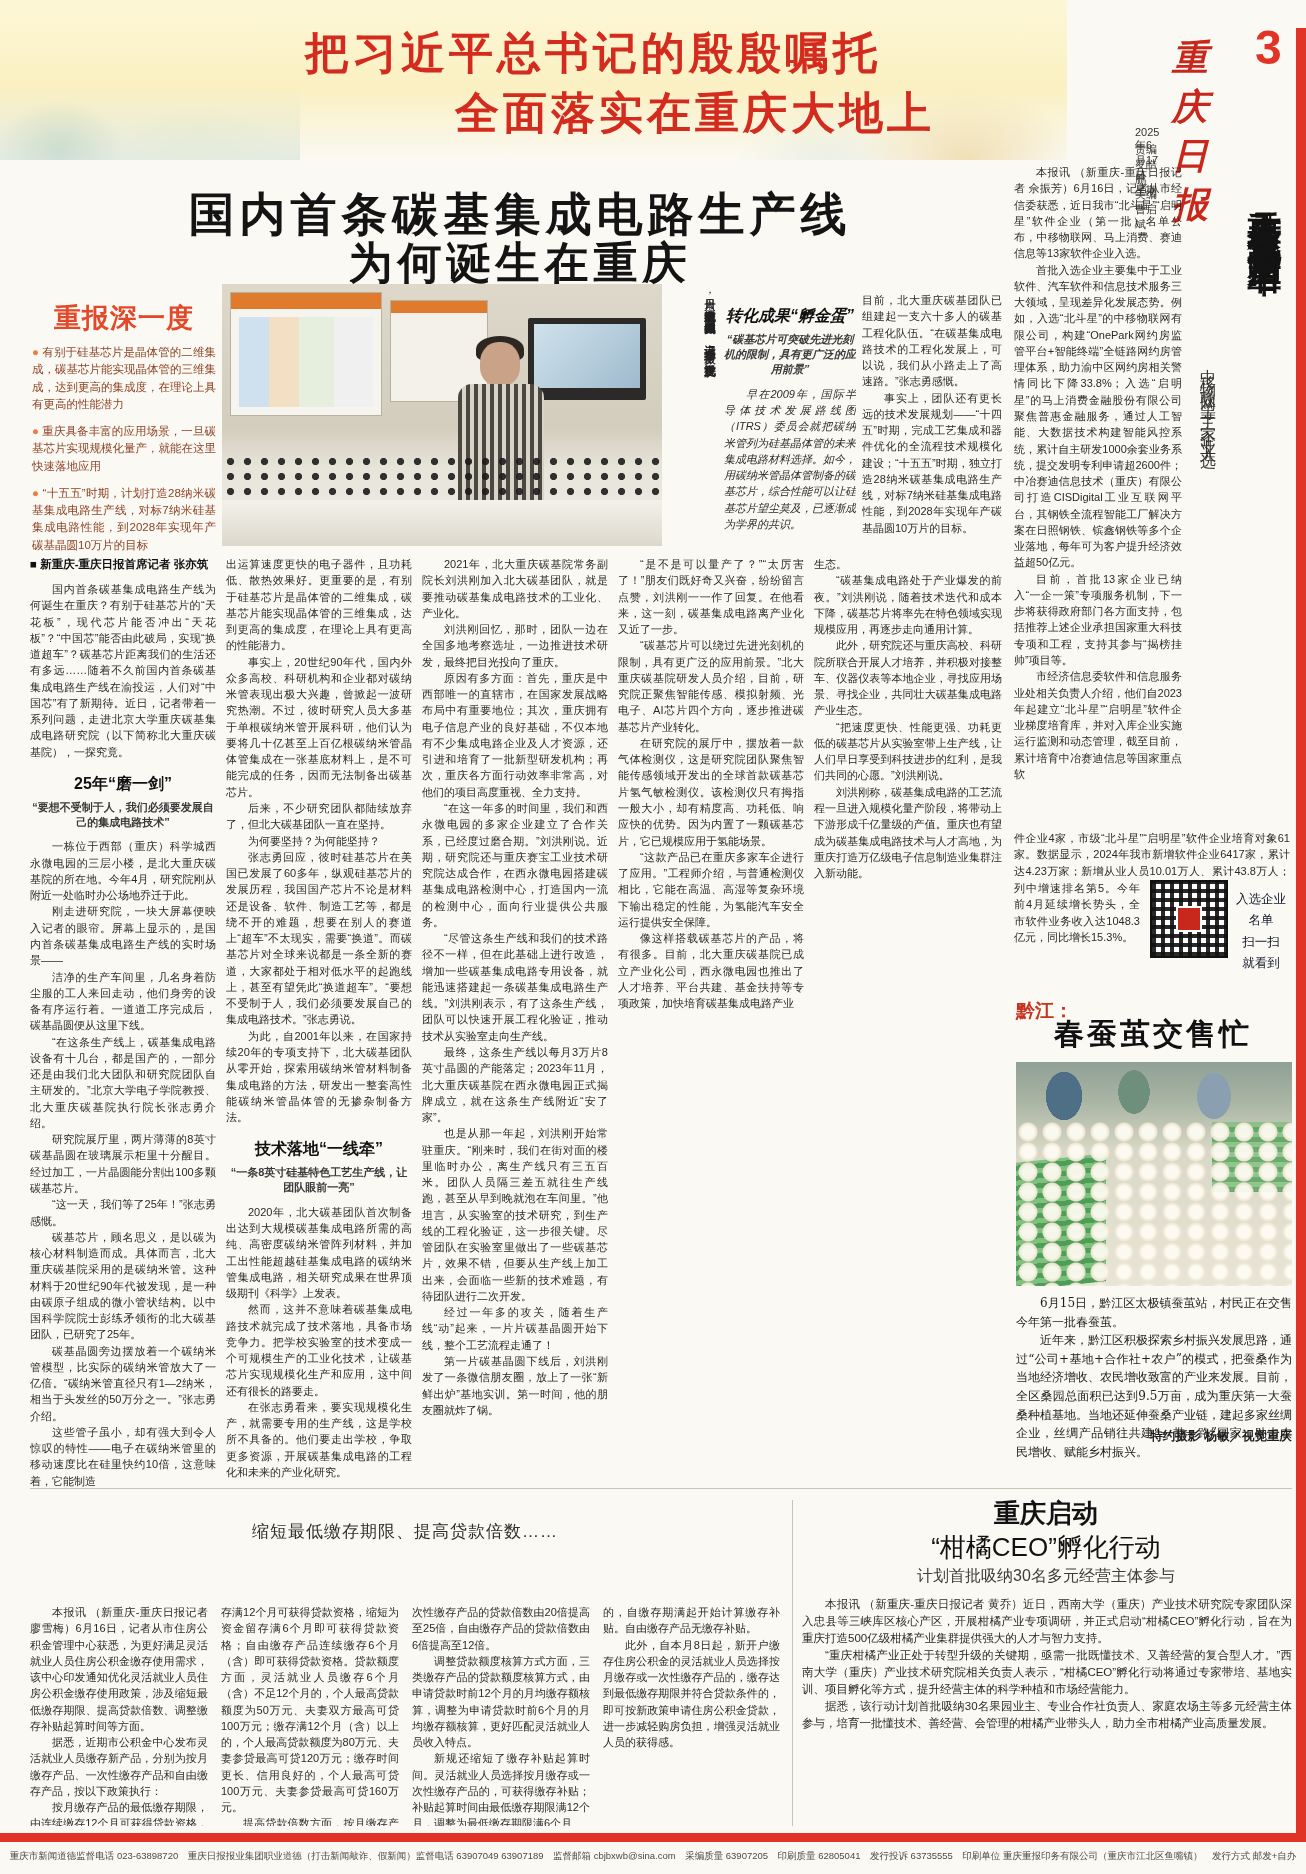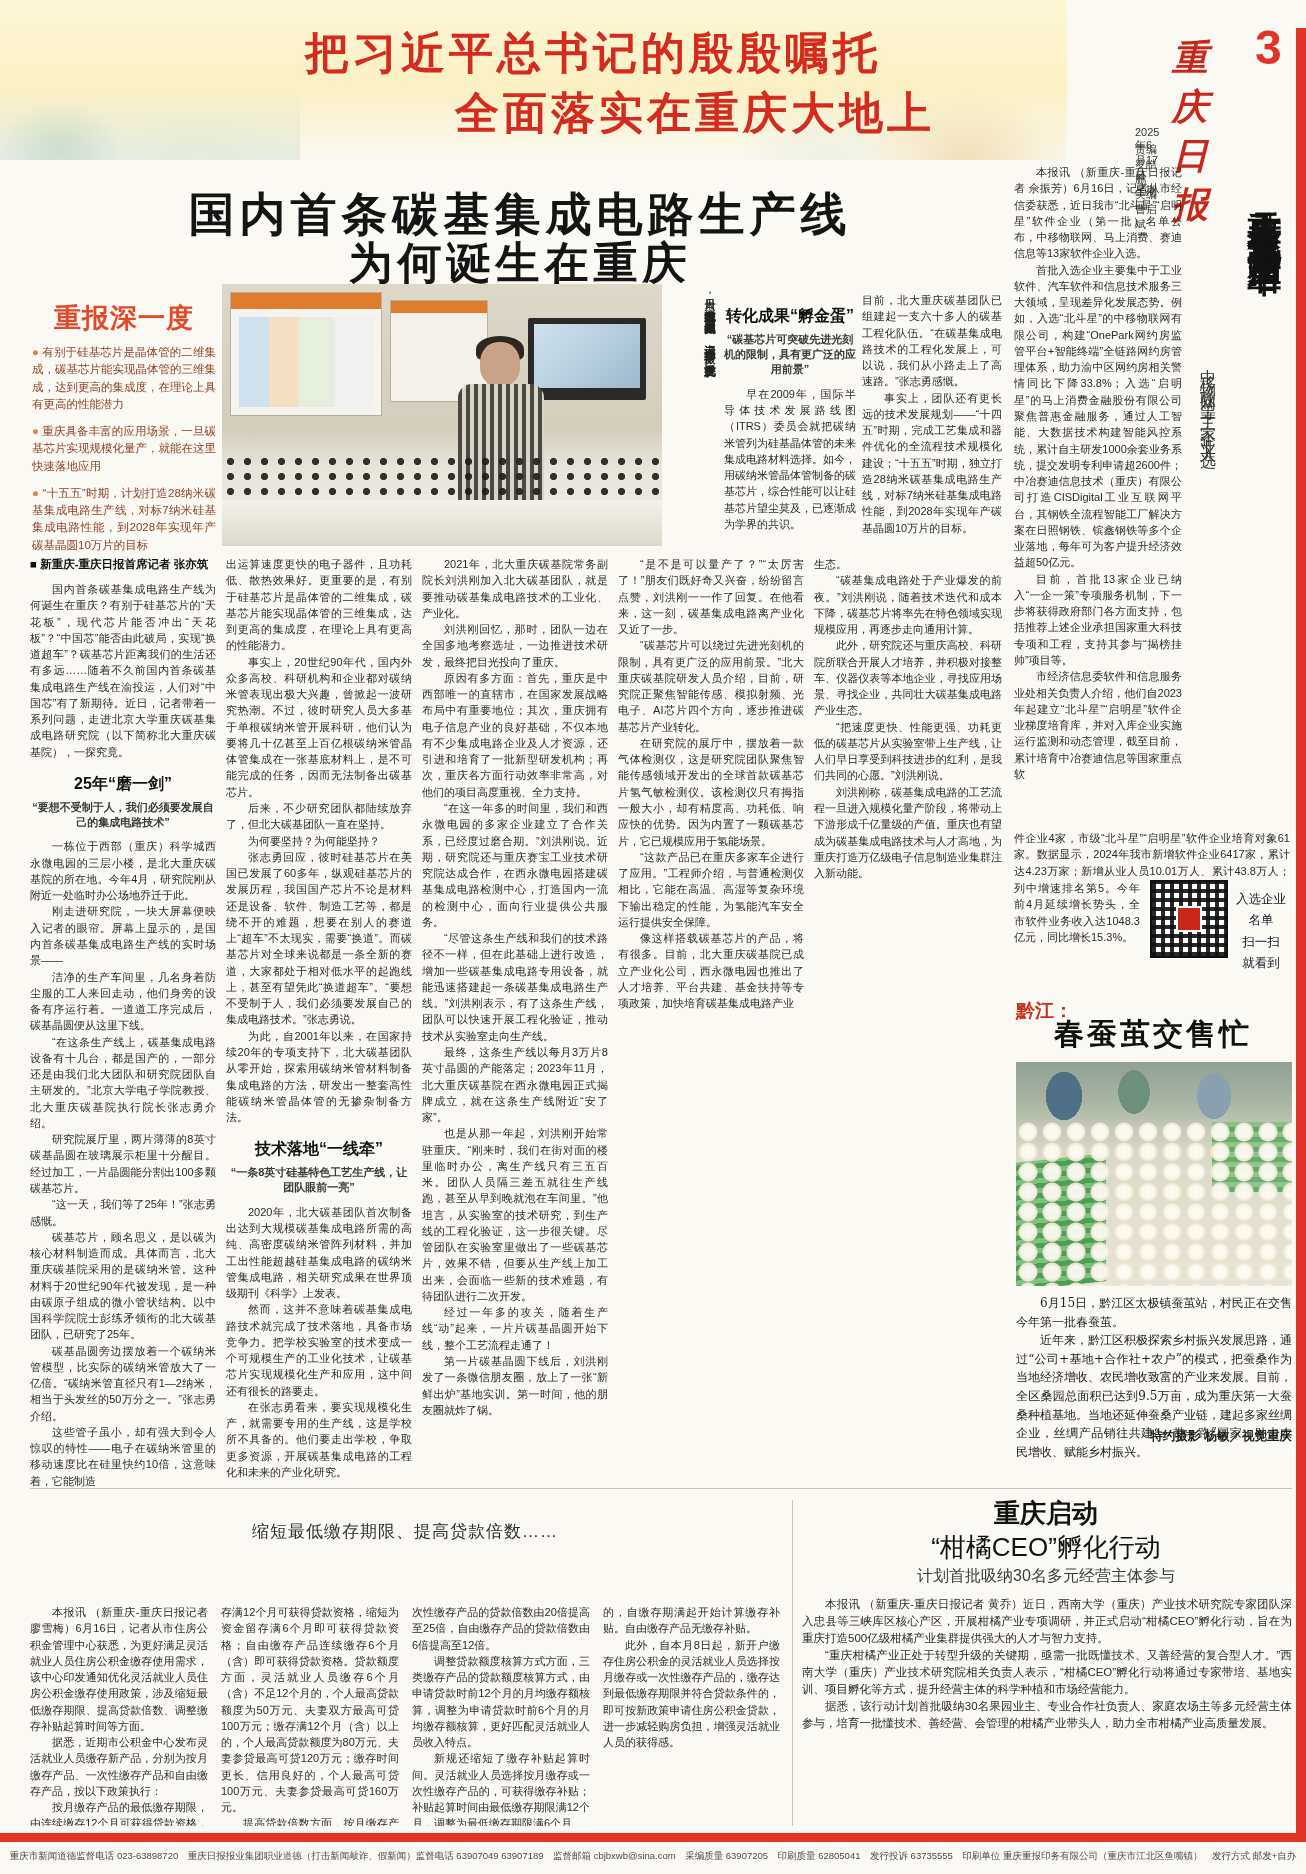--- a/index.html
+++ b/index.html
@@ -58,21 +58,21 @@
       background:linear-gradient(180deg,#f3f1ea,#dcd8cc);}
   .vcap{position:absolute;left:666px;top:290px;width:52px;height:256px;writing-mode:vertical-rl;
         font-family:"DejaVu Serif",serif;font-size:11.5px;line-height:1.55;color:#222;}
   .vcap .credit{font-weight:bold;margin-top:8px;}
   .bodycol{position:absolute;font-size:11px;line-height:1.48;text-align:justify;overflow:hidden;color:#2a2a2a;}
   .bodycol p{margin:0;text-indent:2em;}
   .cont p:first-child{text-indent:0;}
   .reporter{font-weight:bold;font-size:11.5px;margin:0 0 8px;color:#111;}
   .sechead{text-align:center;font-weight:900;font-size:16px;color:#111;margin:12px 0 4px;}
   .secquote{text-align:center;font-weight:bold;font-size:11px;color:#3a3a3a;margin:0 0 8px;line-height:1.4;}
-  .colA-pos{left:724px;top:292px;width:132px;height:256px;}
+  .colA-pos{left:724px;top:292px;width:132px;height:256px;font-style:italic;}
   .colB-pos{left:862px;top:292px;width:140px;height:256px;}
   .c1{left:30px;top:556px;width:186px;height:934px;}
   .c2{left:226px;top:556px;width:186px;height:934px;}
   .c3{left:422px;top:556px;width:186px;height:934px;}
   .c4{left:618px;top:556px;width:186px;height:934px;}
   .c5{left:814px;top:556px;width:188px;height:934px;}
   
   .sw-body{left:1014px;top:164px;width:168px;height:662px;}
   .sw-sub{position:absolute;left:1190px;top:356px;width:28px;height:350px;writing-mode:vertical-rl;
           font-size:16px;color:#333;letter-spacing:7px;}

